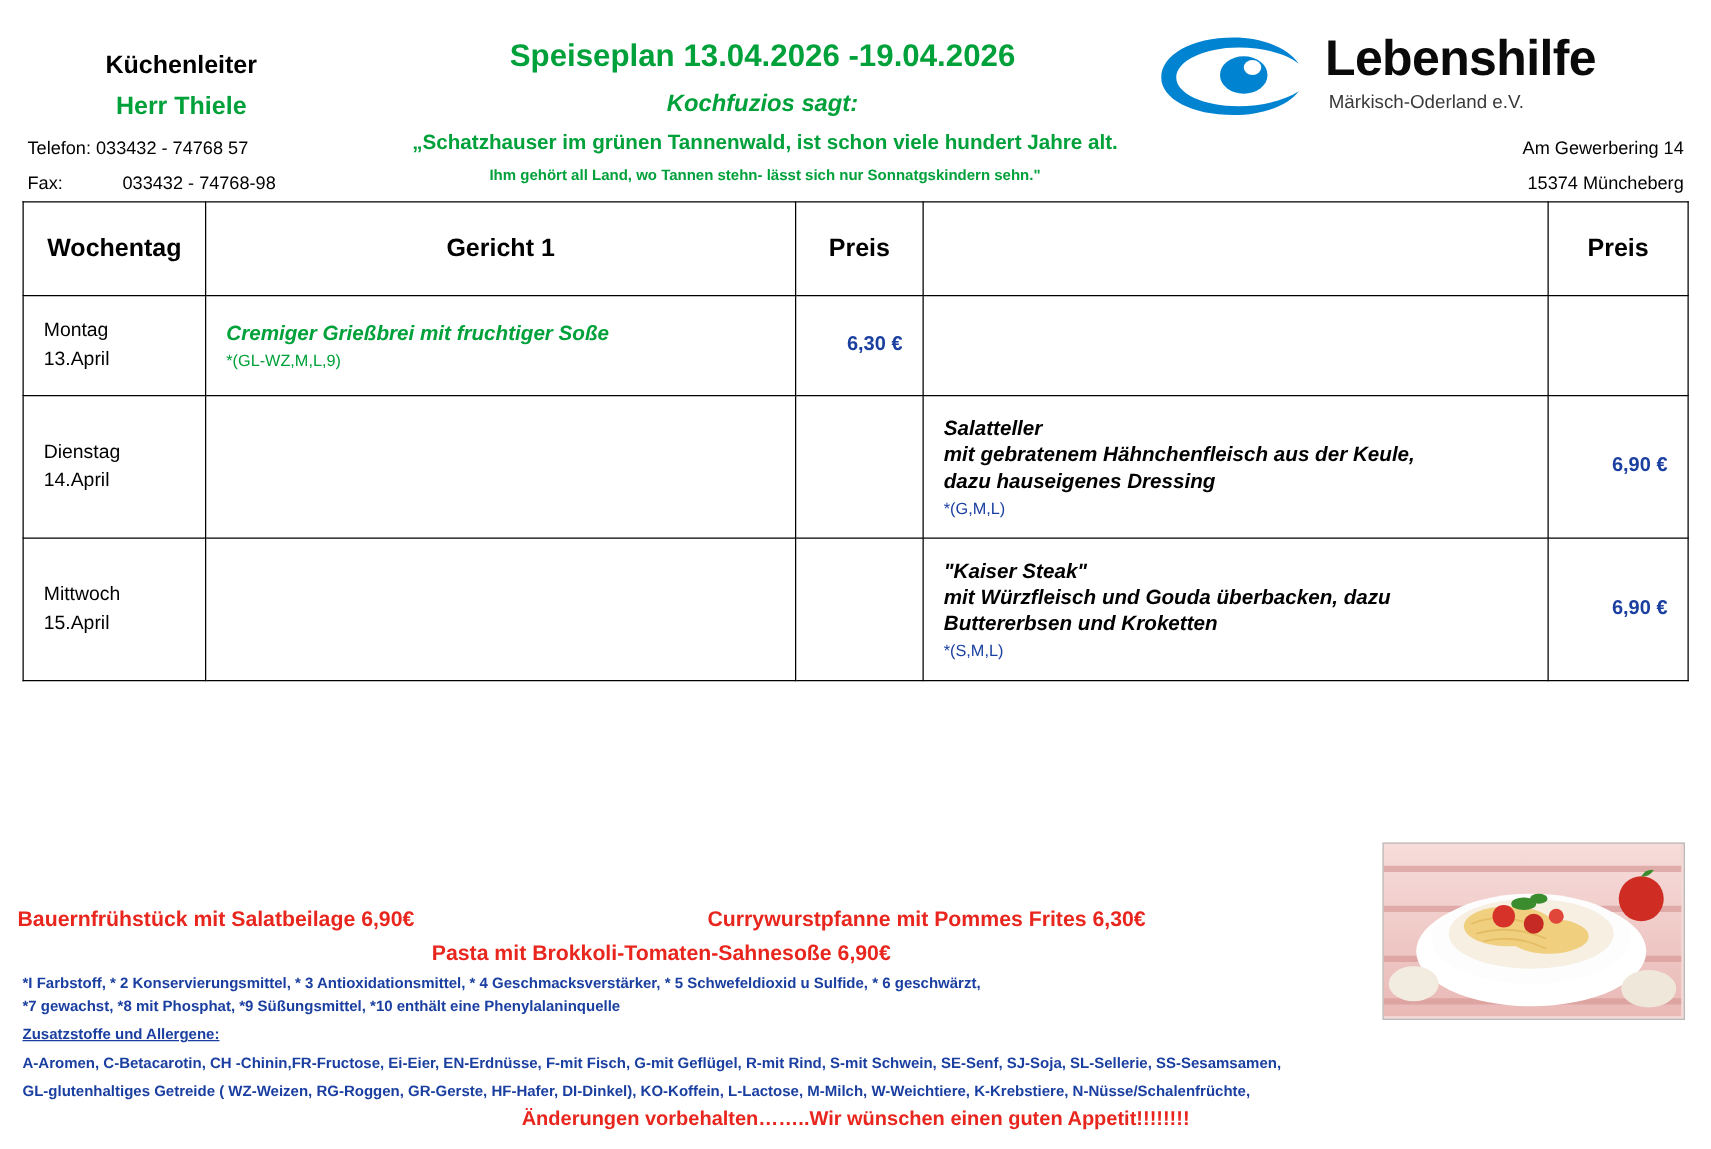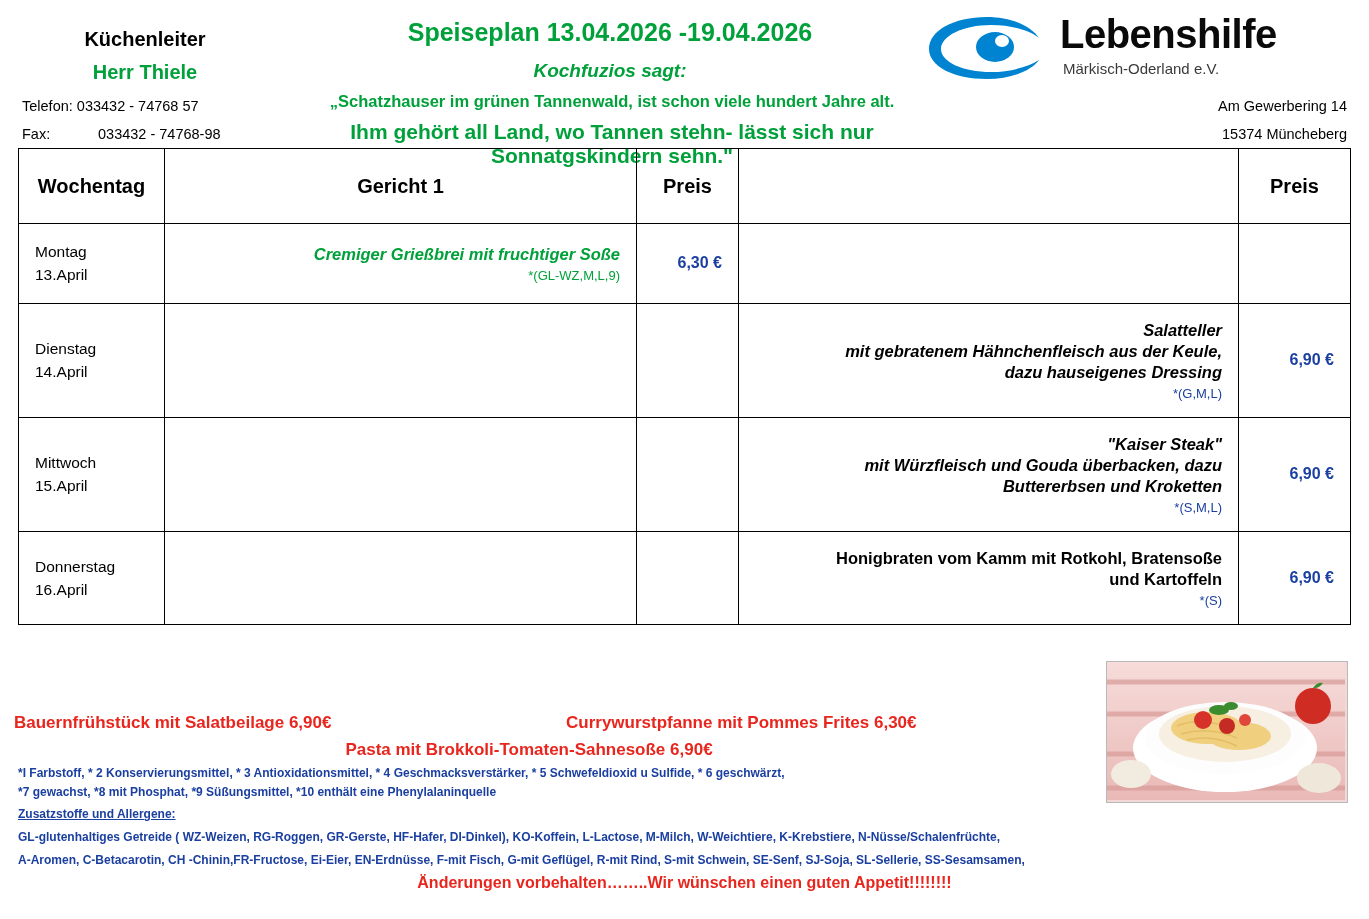--- a/index.html
+++ b/index.html
@@ -11,20 +11,21 @@
     height: 919px;
     background: #ffffff;
     font-family: "Liberation Sans", sans-serif;
     color: #000000;
     overflow: hidden;
   }
   .page {
     position: relative;
     width: 1369px;
     height: 675px;
+    margin-top: 13px;
   }
 
   
   .header {
     position: relative;
     height: 146px;
   }
   .kl-title {
     position: absolute;
     left: 0;
@@ -93,21 +94,21 @@
     font-size: 16.5px;
     font-weight: bold;
     color: #00a13a;
   }
   .saying2 {
     position: absolute;
     left: 262px;
     top: 120px;
     width: 700px;
     text-align: center;
-    font-size: 21px;
+    font-size: 12px;
     font-weight: bold;
     color: #00a13a;
   }
   .addr1 {
     position: absolute;
     right: 22px;
     top: 98px;
     font-size: 14.5px;
     color: #000;
   }
@@ -177,21 +178,21 @@
     font-weight: bold;
     text-align: center;
   }
   .day-cell {
     text-align: left;
     font-size: 15.5px;
     line-height: 1.5;
     color: #000;
   }
   .dish {
-    text-align: right;
+    text-align: left;
     padding: 6px 8px;
   }
   .dish .name {
     font-size: 16.5px;
     font-weight: bold;
     font-style: italic;
     line-height: 1.28;
   }
   .dish .name.green  { color: #00a13a; }
   .dish .name.black  { color: #000000; font-style: italic; }
@@ -396,53 +397,37 @@
           <div class="allerg green"></div>
         </td>
         <td class="price"></td>
         <td class="dish">
           <div class="name black">"Kaiser Steak"<br>mit Würzfleisch und Gouda überbacken, dazu<br>Buttererbsen und Kroketten</div>
           <div class="allerg">*(S,M,L)</div>
         </td>
         <td class="price">6,90 €</td>
       </tr>
 
-      <tr class="r4">
-        <td class="day-cell">
-          <div>Donnerstag</div>
-          <div>16.April</div>
-        </td>
-        <td class="dish">
-          <div class="name green"></div>
-          <div class="allerg green"></div>
-        </td>
-        <td class="price"></td>
-        <td class="dish">
-          <div class="name plain">Honigbraten vom Kamm mit Rotkohl,     Bratensoße<br>und Kartoffeln</div>
-          <div class="allerg">*(S)</div>
-        </td>
-        <td class="price">6,90 €</td>
-      </tr>
 
     </tbody>
   </table>
 
 
   <div class="imbiss-row">
     <span class="left">Bauernfrühstück mit Salatbeilage 6,90€</span>
     <span class="right">Currywurstpfanne mit Pommes Frites 6,30€</span>
   </div>
   <div class="imbiss-row2">Pasta mit Brokkoli-Tomaten-Sahnesoße   6,90€</div>
 
   <div class="legend">
     <div>*I Farbstoff, * 2 Konservierungsmittel, * 3 Antioxidationsmittel, * 4 Geschmacksverstärker, * 5 Schwefeldioxid u Sulfide, * 6 geschwärzt,</div>
     <div>*7 gewachst, *8 mit Phosphat, *9 Süßungsmittel, *10 enthält eine Phenylalaninquelle</div>
     <span class="zus">Zusatzstoffe und Allergene:</span>
+    <div class="allerglist">A-Aromen, C-Betacarotin, CH -Chinin,FR-Fructose, Ei-Eier, EN-Erdnüsse, F-mit Fisch, G-mit Geflügel, R-mit Rind, S-mit Schwein, SE-Senf, SJ-Soja, SL-Sellerie, SS-Sesamsamen,</div>
     <div class="allerglist">GL-glutenhaltiges Getreide ( WZ-Weizen, RG-Roggen, GR-Gerste, HF-Hafer, DI-Dinkel), KO-Koffein,  L-Lactose, M-Milch, W-Weichtiere, K-Krebstiere, N-Nüsse/Schalenfrüchte,</div>
-    <div class="allerglist">A-Aromen, C-Betacarotin, CH -Chinin,FR-Fructose, Ei-Eier, EN-Erdnüsse, F-mit Fisch, G-mit Geflügel, R-mit Rind, S-mit Schwein, SE-Senf, SJ-Soja, SL-Sellerie, SS-Sesamsamen,</div>
   </div>
 
   <div class="photo">
     <svg width="238" height="138" viewBox="0 0 238 138">
       <defs>
         <linearGradient id="cloth" x1="0" y1="0" x2="0" y2="1">
           <stop offset="0" stop-color="#f6dcda"></stop>
           <stop offset="1" stop-color="#e9b9b6"></stop>
         </linearGradient>
       </defs>

